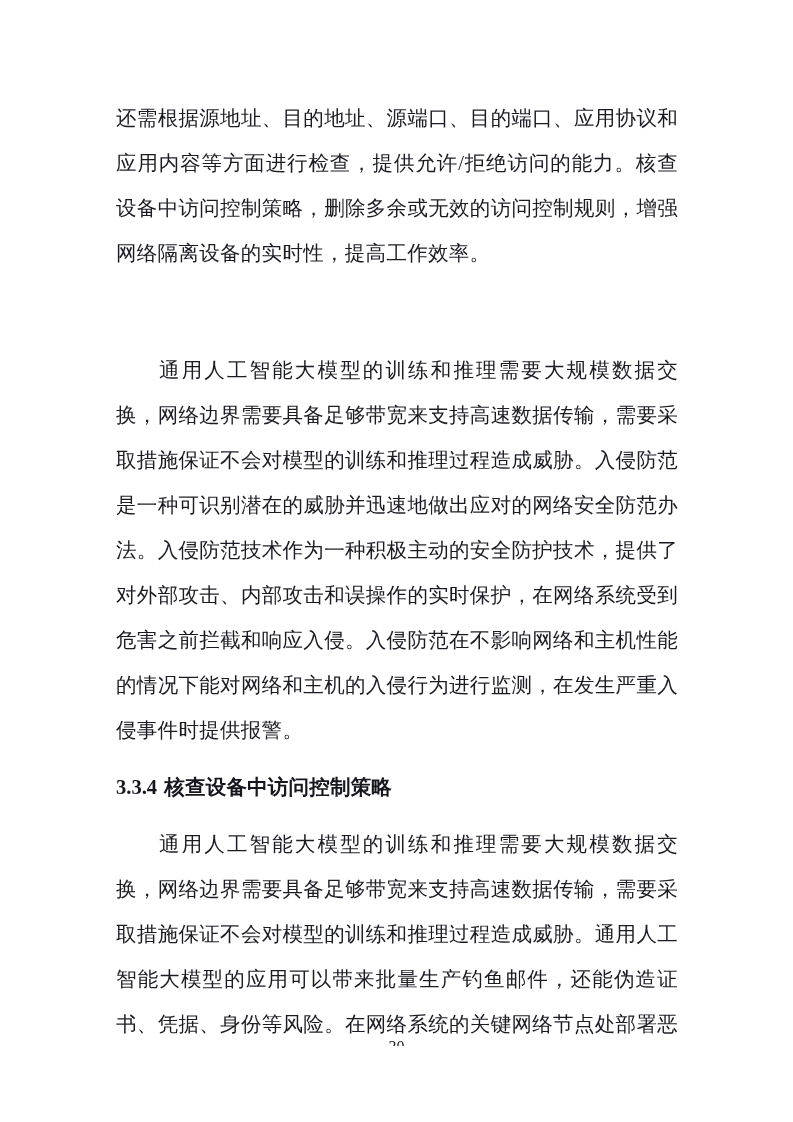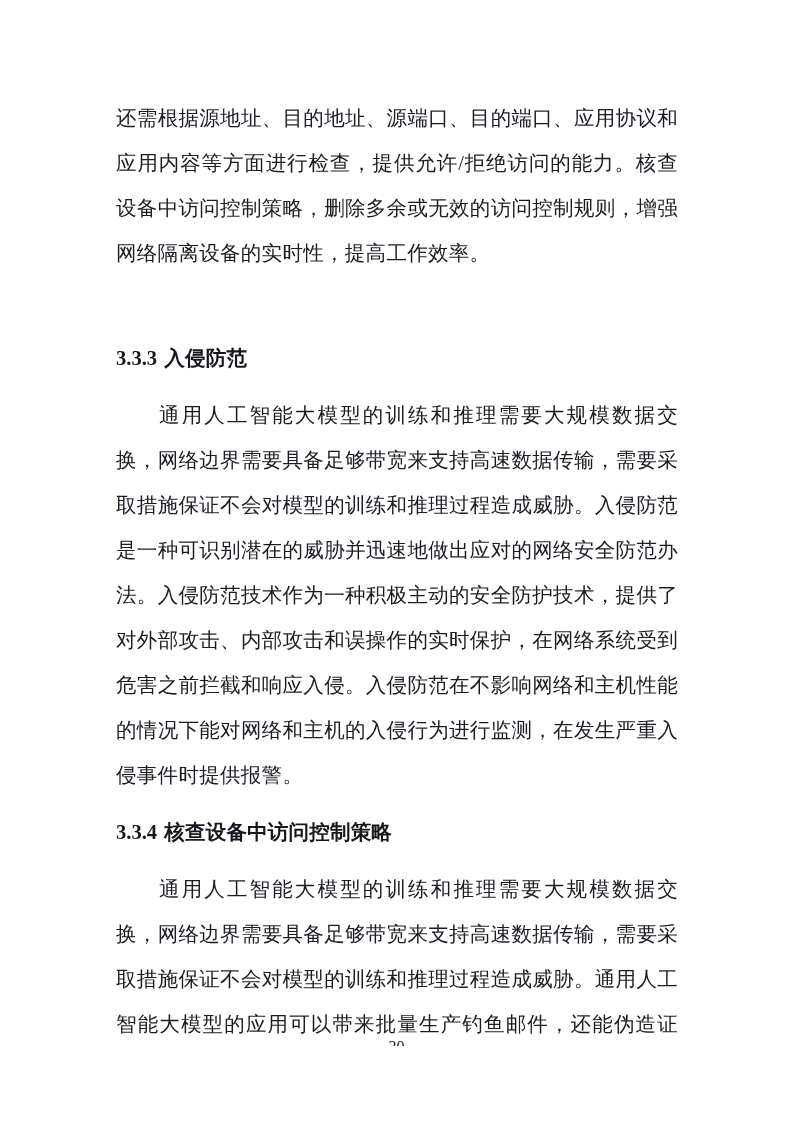--- a/index.html
+++ b/index.html
@@ -85,21 +85,20 @@
 <body>
 
 <div class="page">
 
   <div class="content">
 
     <p class="para">还需根据源地址、目的地址、源端口、目的端口、应用协议和应用内容等方面进行检查，提供允许/拒绝访问的能力。核查设备中访问控制策略，删除多余或无效的访问控制规则，增强网络隔离设备的实时性，提高工作效率。</p>
 
     <div class="gap-before-h1"></div>
 
-    <h2 class="heading"><span class="num">3.3.3</span><span>&nbsp;</span><span>入侵防范</span></h2>
 
     <div class="gap-after-h1"></div>
 
     <p class="para indent">通用人工智能大模型的训练和推理需要大规模数据交换，网络边界需要具备足够带宽来支持高速数据传输，需要采取措施保证不会对模型的训练和推理过程造成威胁。入侵防范是一种可识别潜在的威胁并迅速地做出应对的网络安全防范办法。入侵防范技术作为一种积极主动的安全防护技术，提供了对外部攻击、内部攻击和误操作的实时保护，在网络系统受到危害之前拦截和响应入侵。入侵防范在不影响网络和主机性能的情况下能对网络和主机的入侵行为进行监测，在发生严重入侵事件时提供报警。</p>
 
     <div class="gap-before-h2"></div>
 
     <h2 class="heading"><span class="num">3.3.4</span><span>&nbsp;</span><span>核查设备中访问控制策略</span></h2>
 
     <div class="gap-after-h2"></div>

